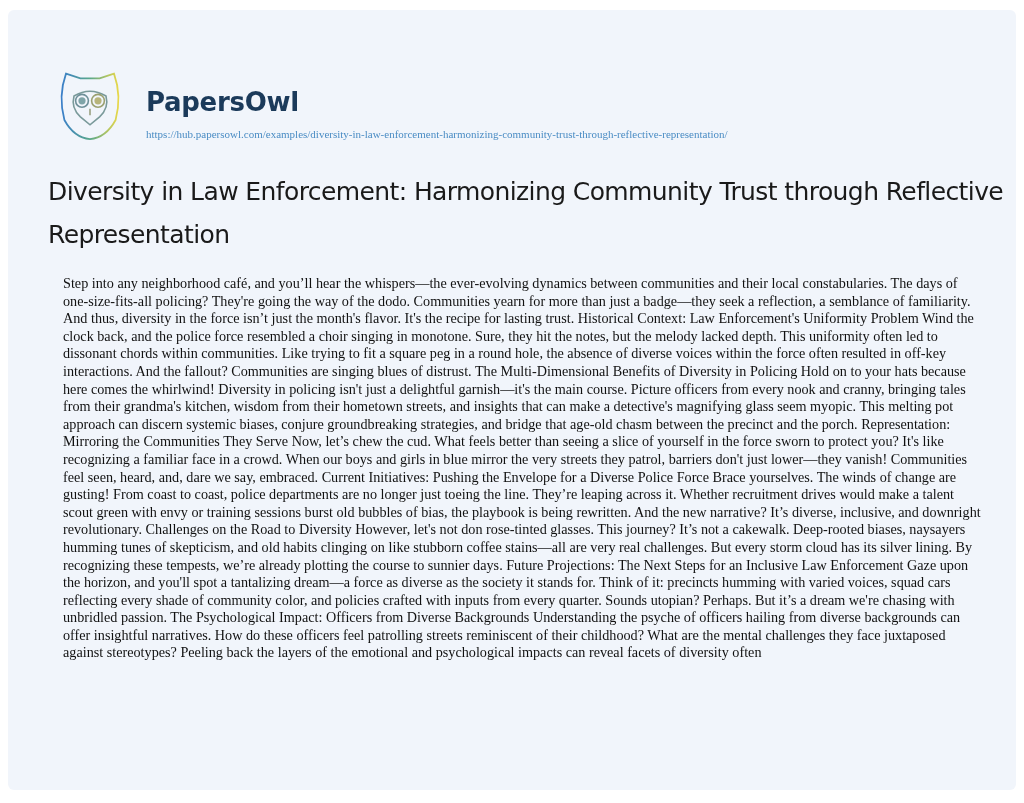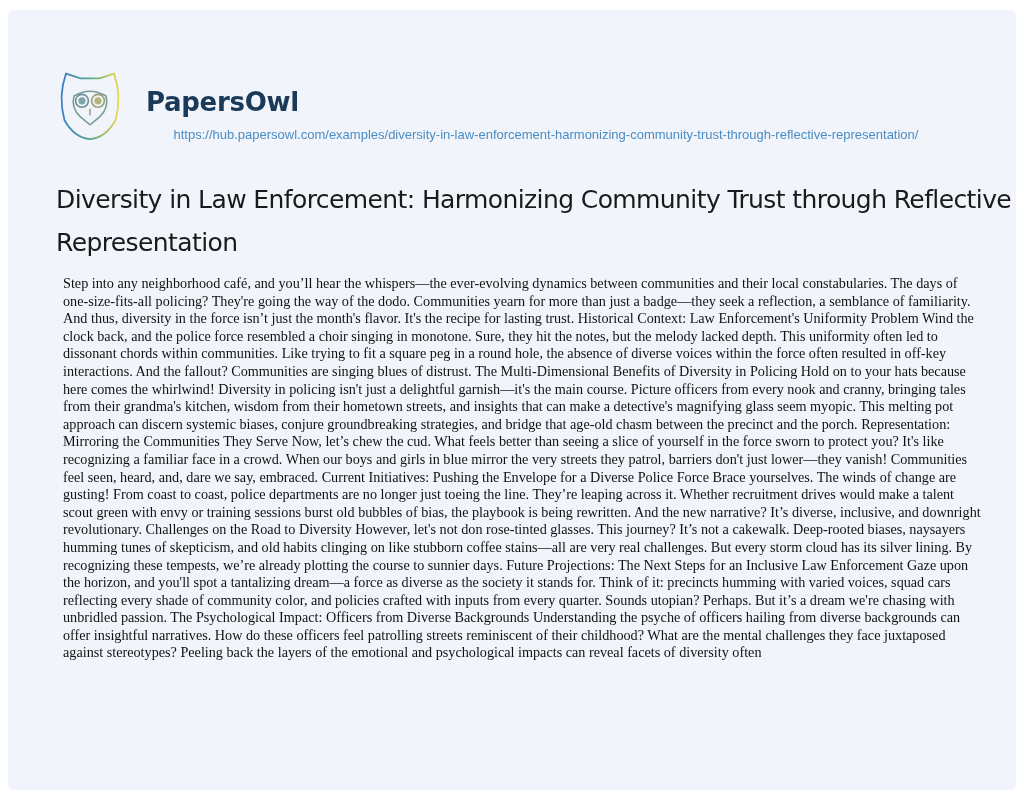--- a/index.html
+++ b/index.html
@@ -22,30 +22,30 @@
   }
   .brand {
     position: absolute; left: 146px; top: 62px;
   }
   .brand-name {
     font-family: "DejaVu Sans", sans-serif;
     font-weight: bold; font-size: 26px; color: #1b3a5a;
     line-height: 32px; letter-spacing: -0.3px; margin-top: 24px;
   }
   .brand-url {
-    font-family: Liberation Sans, sans-serif;
-    font-size: 13px; line-height: 21px; color: #4a8cc4;
+    font-family: Liberation Serif, serif;
+    font-size: 11px; line-height: 21px; color: #4a8cc4;
     width: 800px; margin-top: 6px;
-    text-decoration: none; display: block; text-align: center;
+    text-decoration: none; display: block;
   }
   .title {
     position: absolute; left: 48px; top: 170px; width: 960px;
     font-family: "DejaVu Sans", sans-serif;
     font-size: 25px; line-height: 43px; color: #1a1a1a;
-    font-weight: normal; margin: 8px;
+    font-weight: normal; margin: 0;
     letter-spacing: -0.6px;
   }
   .body-text {
     position: absolute; left: 48px; top: 260px; width: 920px;
     font-family: "Liberation Serif", serif;
     font-size: 14.2px; line-height: 17.6px; color: #111;
     margin: 15px;
   }
 </style>
 </head>

